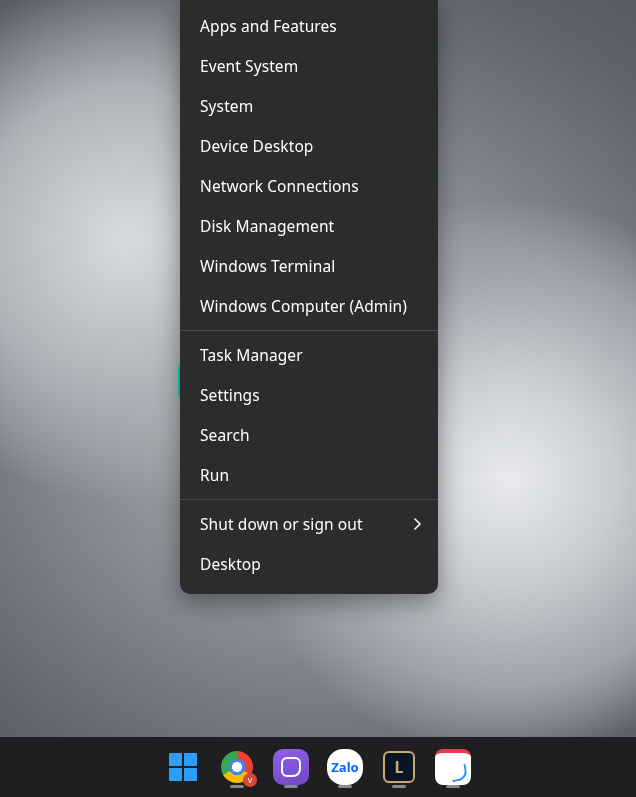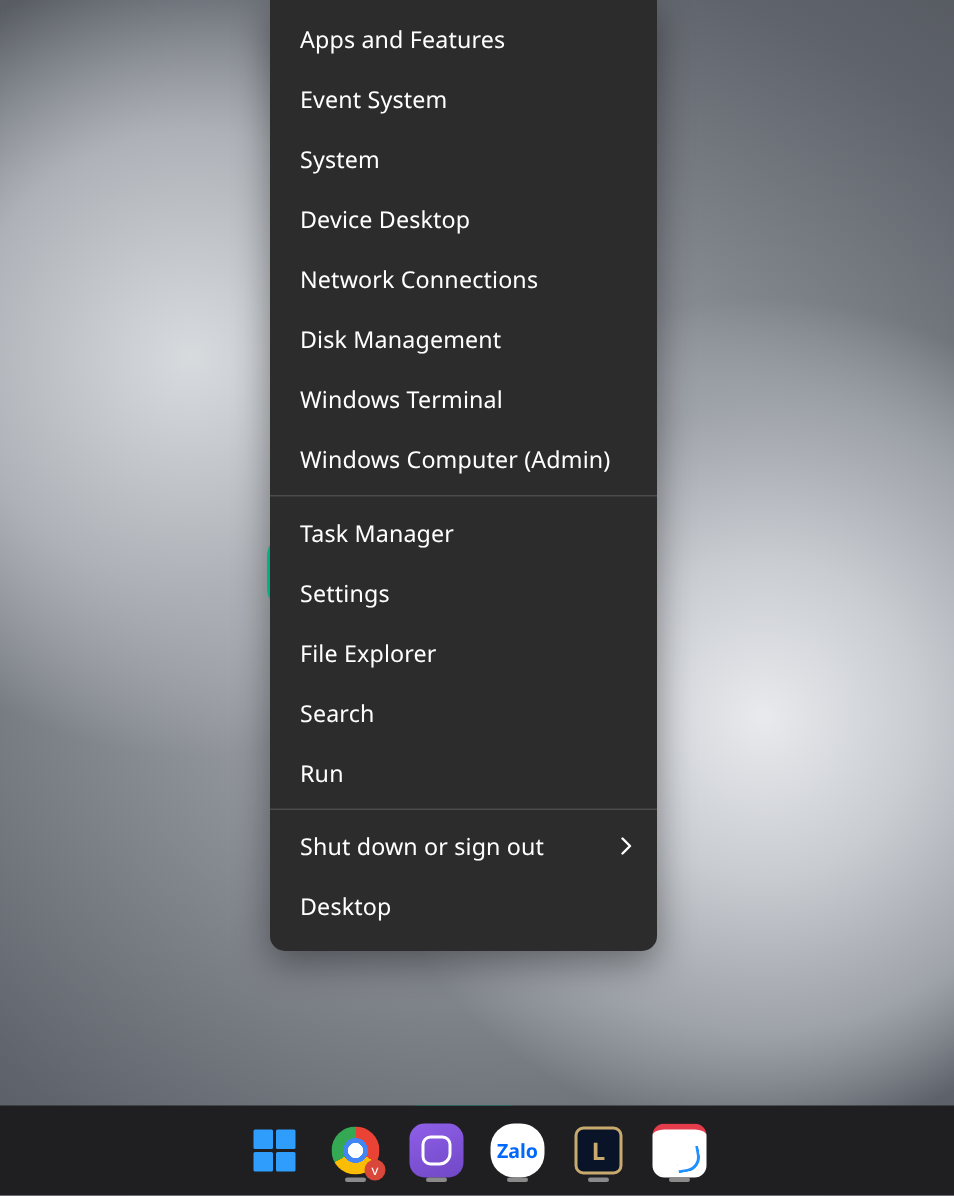--- a/index.html
+++ b/index.html
@@ -216,21 +216,20 @@
     <div class="menu-item"><span>Device Desktop</span></div>
     <div class="menu-item"><span>Network Connections</span></div>
     <div class="menu-item"><span>Disk Management</span></div>
     <div class="menu-item"><span>Windows Terminal</span></div>
     <div class="menu-item"><span>Windows Computer (Admin)</span></div>
 
     <div class="menu-divider"></div>
 
     <div class="menu-item"><span>Task Manager</span></div>
     <div class="menu-item"><span>Settings</span></div>
-    <div class="menu-item"><span>File Explorer</span></div>
     <div class="menu-item"><span>Search</span></div>
     <div class="menu-item"><span>Run</span></div>
 
     <div class="menu-divider"></div>
 
     <div class="menu-item">
       <span>Shut down or sign out</span>
       <span class="chevron">
         <svg width="8" height="12" viewBox="0 0 8 12">
             <path d="M1 1 L6 6 L1 11" stroke="#fff" stroke-width="1.6" fill="none" stroke-linecap="round" stroke-linejoin="round"></path>

